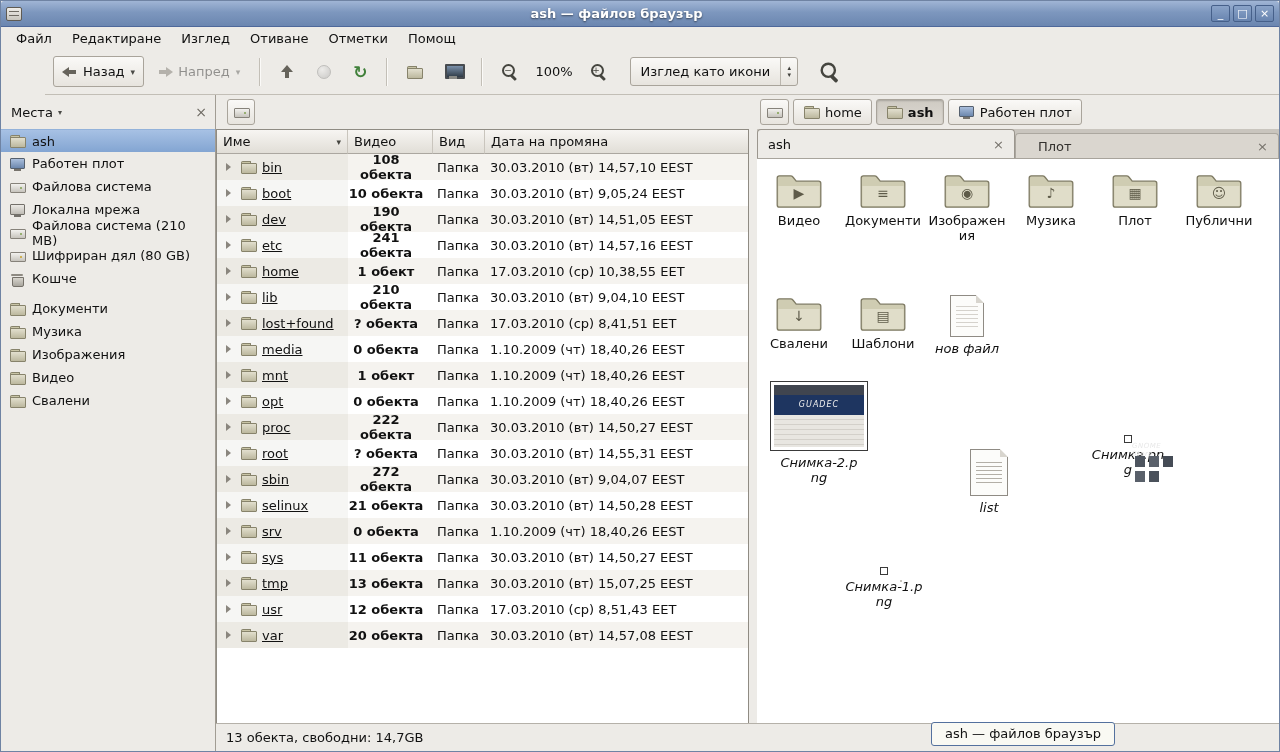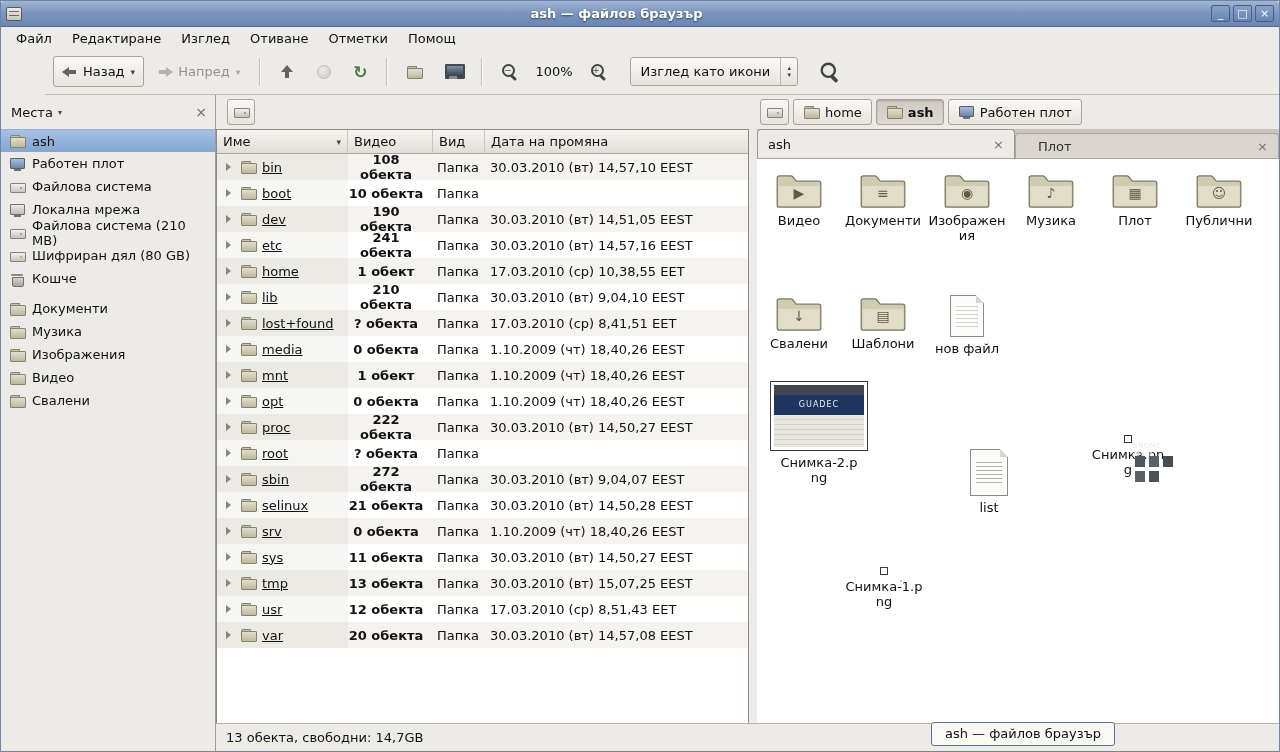--- a/index.html
+++ b/index.html
@@ -151,21 +151,21 @@
   .tab-close { margin-left:auto; color:#76726B; font-size:13px; }
 
   .iconview { flex:1; position:relative; background:#fff; overflow:hidden; border-top:1px solid #A8A49C; }
   .folder-grid { display:grid; grid-template-columns:repeat(6,84px); grid-auto-rows:123px; padding:12px 0 0 0; }
   .fitem { display:flex; flex-direction:column; align-items:center; }
   .iconwrap { position:relative; width:48px; height:38px; flex:none; }
   .emblem { position:absolute; left:0; right:0; top:14px; text-align:center;
     font-size:14px; line-height:16px; color:#5E5B49; }
   .iv-label { margin-top:4px; line-height:15px; text-align:center; max-width:78px; overflow-wrap:anywhere; }
 
-  .abs-item { position:absolute; display:flex; flex-direction:column; align-items:center; }
+  .abs-item { position:absolute; display:flex; flex-direction:column; align-items:center;font-style:italic; }
   .pos-newfile { left:170px; top:136px; width:80px; }
   .pos-img2 { left:4px; top:222px; width:116px; }
   .pos-list { left:200px; top:290px; width:64px; }
   .pos-img { left:316px; top:276px; width:110px; }
   .pos-img1 { left:72px; top:408px; width:110px; }
 
   .thumbframe { background:#fff; border:1px solid #3A3A3A; padding:3px; }
   .t2 { width:90px; height:62px; display:flex; flex-direction:column; }
   .t2-top { height:10px; background:#40454F; }
   .t2-band { height:20px; background:#1E3560; color:#EDEDED; font-size:8px; line-height:20px;
@@ -420,20 +420,21 @@
                 </div>
 
                 <div class="tr">
                   <div class="td-name">
                     <span class="exp"></span>
                     <span class="ico folder"></span>
                     <span>boot</span>
                   </div>
                   <div class="td-size">10 обекта</div>
                   <div class="td-type">Папка</div>
+                  <div class="td-date">30.03.2010 (вт) 9,05,24 EEST</div>
                 </div>
 
                 <div class="tr">
                   <div class="td-name">
                     <span class="exp"></span>
                     <span class="ico folder"></span>
                     <span>dev</span>
                   </div>
                   <div class="td-size">190 обекта</div>
                   <div class="td-type">Папка</div>
@@ -529,20 +530,21 @@
                 </div>
 
                 <div class="tr">
                   <div class="td-name">
                     <span class="exp"></span>
                     <span class="ico folder"></span>
                     <span>root</span>
                   </div>
                   <div class="td-size">? обекта</div>
                   <div class="td-type">Папка</div>
+                  <div class="td-date">30.03.2010 (вт) 14,55,31 EEST</div>
                 </div>
 
                 <div class="tr">
                   <div class="td-name">
                     <span class="exp"></span>
                     <span class="ico folder"></span>
                     <span>sbin</span>
                   </div>
                   <div class="td-size">272 обекта</div>
                   <div class="td-type">Папка</div>

